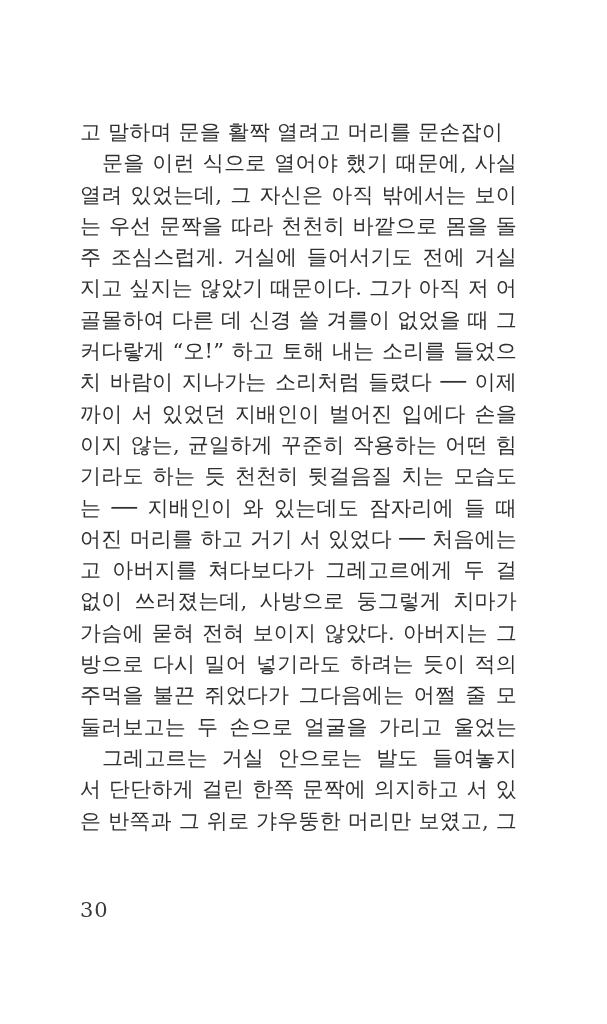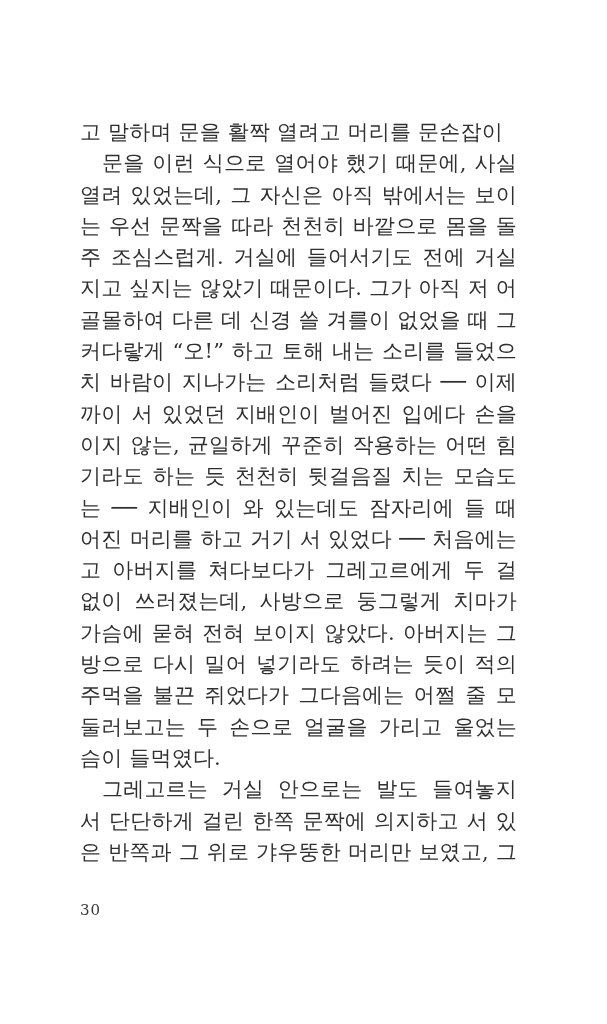--- a/index.html
+++ b/index.html
@@ -44,21 +44,21 @@
     text-align-last: left;
   }
   
   .line.ind {
     padding-left: 22px;
   }
   .page-number {
     position: absolute;
     left: 80px;
     top: 901px;
-    font-size: 15px;
+    font-size: 21px;
     line-height: 18px;
     color: #3a3a3a;
     letter-spacing: 1px;
     font-feature-settings: "onum" 1;
   }
 </style>
 </head>
 <body>
 
 <div class="book-page">
@@ -77,21 +77,20 @@
     <div class="line j">이지 않는, 균일하게 꾸준히 작용하는 어떤 힘이 그를 몰아내</div>
     <div class="line j">기라도 하는 듯 천천히 뒷걸음질 치는 모습도 보였다. 어머니</div>
     <div class="line j">는 ── 지배인이 와 있는데도 잠자리에 들 때 풀어 놓은 헝클</div>
     <div class="line j">어진 머리를 하고 거기 서 있었다 ── 처음에는 두 손을 모으</div>
     <div class="line j">고 아버지를 쳐다보다가 그레고르에게 두 걸음 다가오더니 힘</div>
     <div class="line j">없이 쓰러졌는데, 사방으로 둥그렇게 치마가 펼쳐지고 얼굴은</div>
     <div class="line j">가슴에 묻혀 전혀 보이지 않았다. 아버지는 그레고르를 그의</div>
     <div class="line j">방으로 다시 밀어 넣기라도 하려는 듯이 적의에 찬 표정으로</div>
     <div class="line j">주먹을 불끈 쥐었다가 그다음에는 어쩔 줄 모르는 듯 거실을</div>
     <div class="line j">둘러보고는 두 손으로 얼굴을 가리고 울었는데 그 육중한 가</div>
-    <div class="line pe">슴이 들먹였다.</div>
     <div class="line j ind">그레고르는 거실 안으로는 발도 들여놓지 않았고, 안쪽에</div>
     <div class="line j">서 단단하게 걸린 한쪽 문짝에 의지하고 서 있어서 그의 몸</div>
     <div class="line j">은 반쪽과 그 위로 갸우뚱한 머리만 보였고, 그는 다른 사람</div>
   </div>
 
   <div class="page-number">30</div>
 
 </div>
 
 </body></html>

